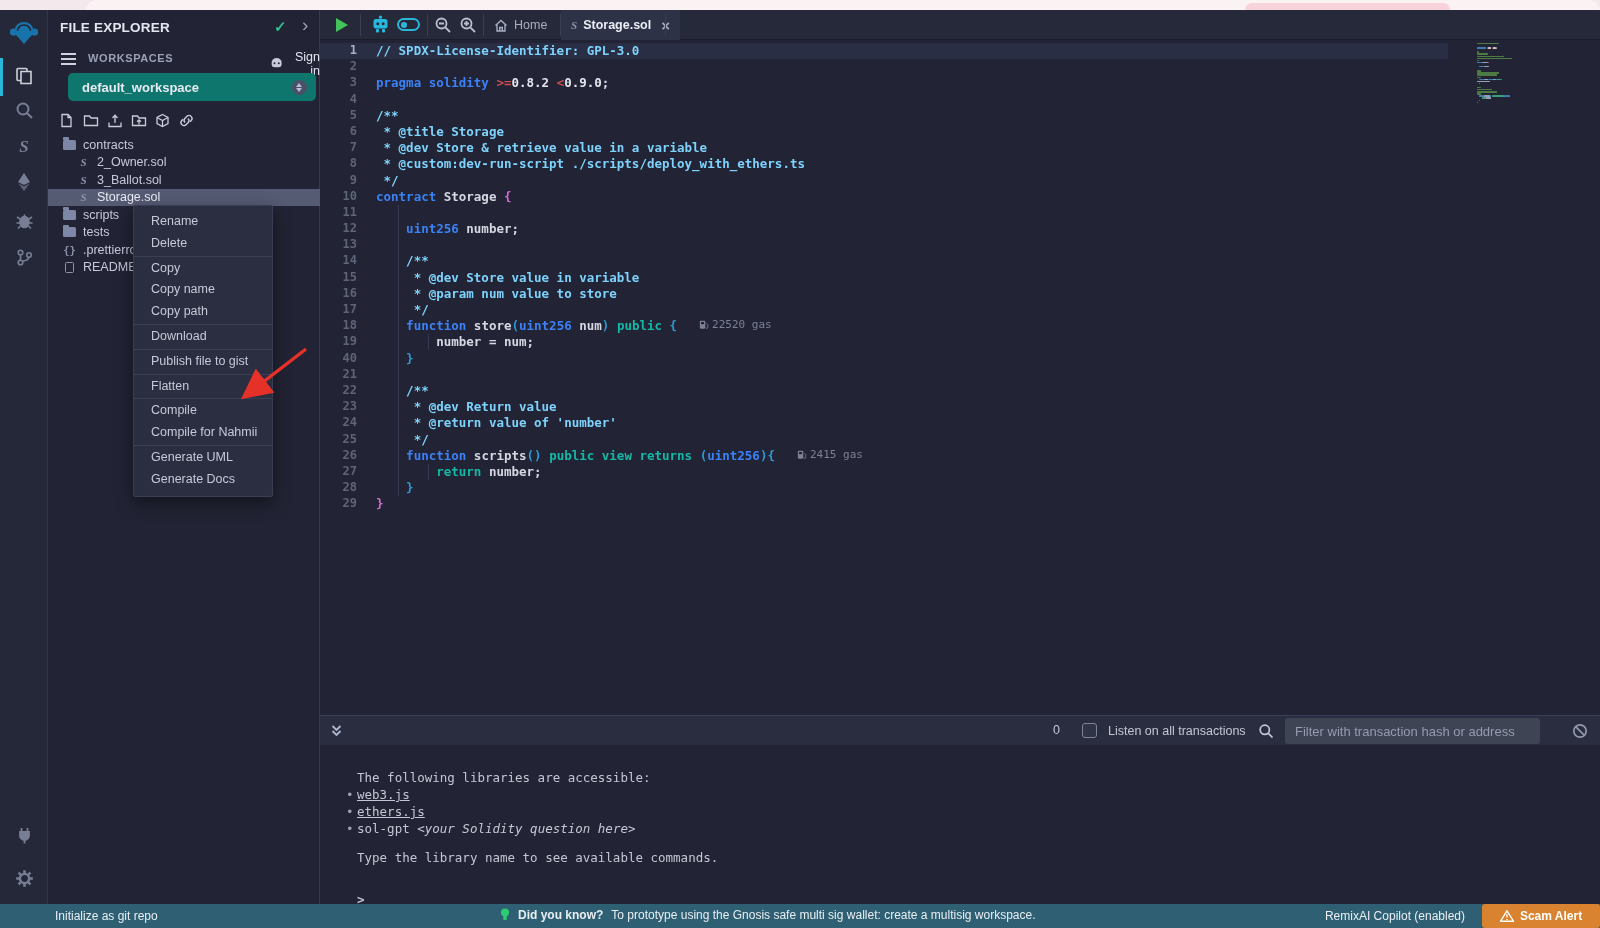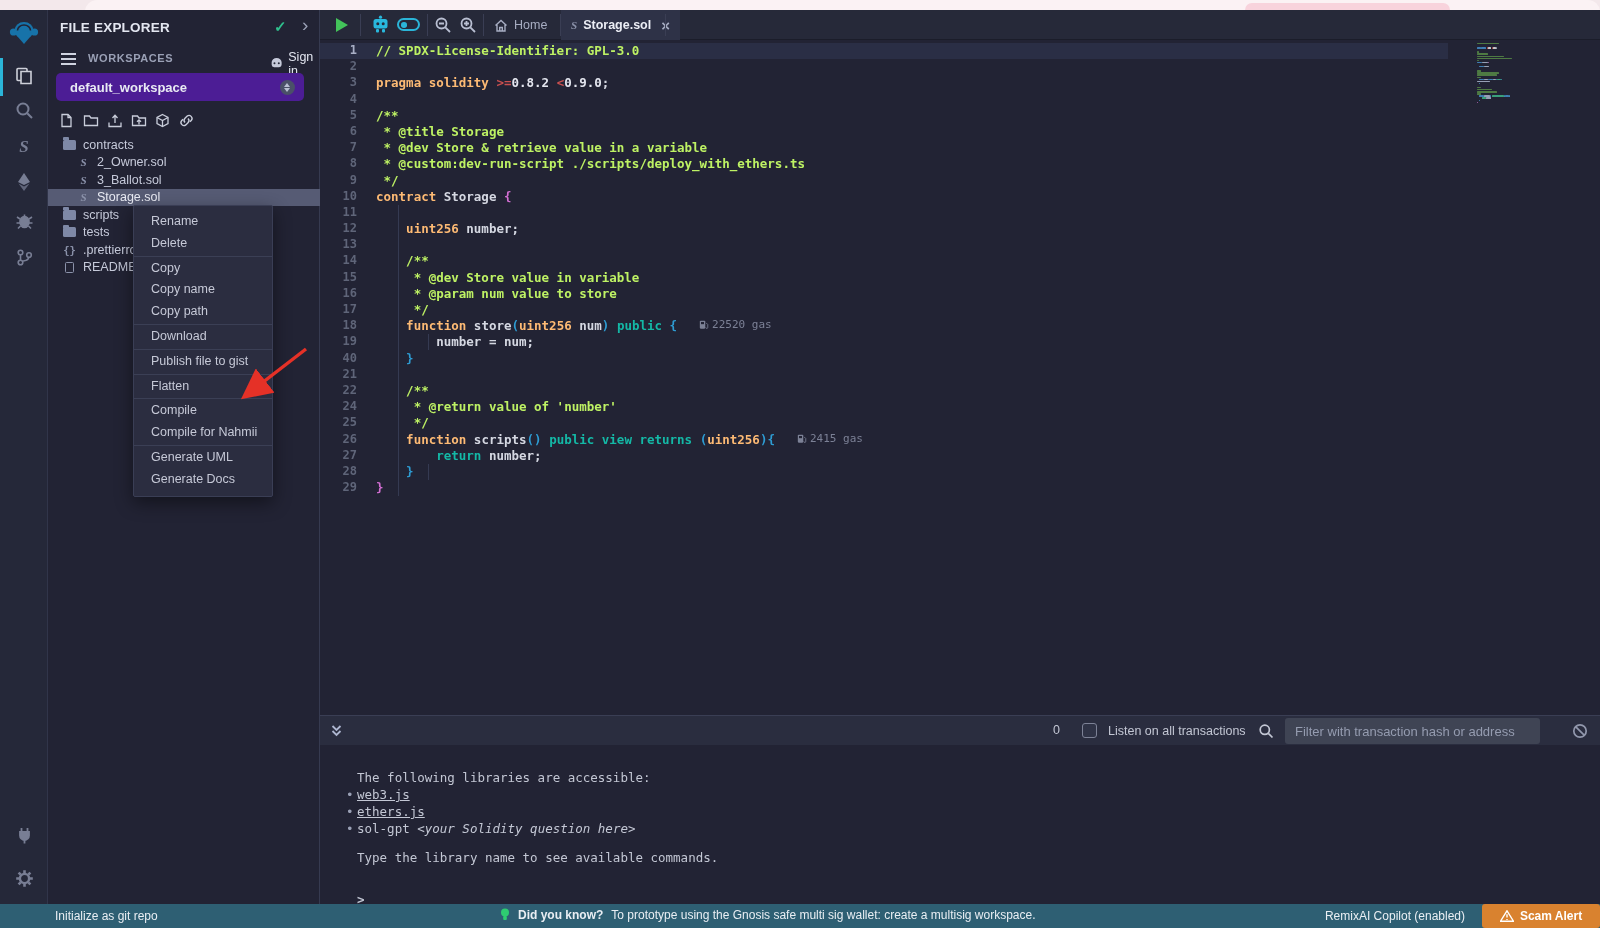--- a/index.html
+++ b/index.html
@@ -22,22 +22,22 @@
   .glyph-s { font:italic 700 17px "Liberation Serif",serif; color:#878da4; }
 
   
   #panel { position:absolute; left:48px; top:0; width:272px; height:894px; background:#222334; border-right:1px solid #363a50; }
   .panel-title { position:absolute; left:12px; top:10px; font-size:13.5px; font-weight:700; color:#e3e6f0; letter-spacing:.2px; }
   .panel-check { position:absolute; left:226px; top:8px; color:#2fc08d; font-size:15px; font-weight:700; }
   .panel-chev { position:absolute; left:254px; top:4px; color:#9aa0b5; font-size:19px; }
   .ws-row { position:absolute; left:0; top:38px; width:272px; height:22px; }
   .bars { position:absolute; left:13px; top:5px; width:15px; height:2.2px; background:#cfd3e0; box-shadow:0 5px 0 #cfd3e0, 0 10px 0 #cfd3e0; }
   .ws-label { position:absolute; left:40px; top:4px; font-size:11px; font-weight:600; letter-spacing:.6px; color:#9aa0b5; }
-  .signin { position:absolute; left:222px; top:2px; display:flex; align-items:center; gap:5px; color:#e3e6f0; font-size:12.5px; }
-  .ws-select { position:absolute; left:8px; top:63px; width:248px; height:28px; background:#4c1d95; border-radius:5px; display:flex; align-items:center; }
+  .signin { position:absolute; left:222px; top:2px; display:flex; align-items:center; gap:5px; color:#e3e6f0; font-size:12.5px;text-align:right; }
+  .ws-select { position:absolute; left:20px; top:63px; width:248px; height:28px; background:#0f766e; border-radius:5px; display:flex; align-items:center; }
   .ws-select .val { margin-left:14px; font-size:13px; font-weight:600; color:#e8eaf3; }
   .sortctl { position:absolute; right:9px; top:6.5px; width:15px; height:15px; border-radius:50%; background:#4a5068; }
   .sortctl i { position:absolute; left:4.2px; width:0; height:0; border-left:3.3px solid transparent; border-right:3.3px solid transparent; }
   .sortctl .up { top:3px; border-bottom:4px solid #b9bfd2; }
   .sortctl .dn { bottom:3px; border-top:4px solid #b9bfd2; }
   .fe-toolbar { position:absolute; left:10px; top:102px; display:flex; gap:7px; }
   .fe-toolbar .tbi { width:17px; height:17px; display:flex; align-items:center; justify-content:center; }
 
   
   #tree { position:absolute; left:0; top:126px; width:272px; }
@@ -74,22 +74,22 @@
   .tab .close { color:#a7adc2; font-size:15px; margin-left:4px; }
 
   
   #editor { position:absolute; left:0; top:30px; width:1280px; height:675px; background:#222334; overflow:hidden; }
   #code-lines { position:absolute; left:0; top:3px; width:1128px; }
   .code-row { display:flex; height:16.2px; position:relative; }
   .code-row.active-line { background:#2a2e45; }
   .code-row.active-line .ln { color:#a9afc6; }
   .ln { width:56px; text-align:right; padding-right:19px; color:#5f6579; font:600 12px "DejaVu Sans Mono",monospace; flex:none; }
   .code { white-space:pre; font:600 12.5px "DejaVu Sans Mono",monospace; color:#d5d8e2; }
-  .cmt { color:#bef264; font-weight:600; }
-  .kw  { color:#fdba74; }
+  .cmt { color:#7dd3fc; font-weight:600; }
+  .kw  { color:#3b82f6; }
   .kw2 { color:#14b8a6; }
   .op  { color:#c94f4f; }
   .num { color:#e4e6ef; }
   .pln { color:#d5d8e2; }
   .br1 { color:#d26ed2; }
   .br2 { color:#2e9cd3; }
   .gas { color:#7c8196; font:400 11px "DejaVu Sans Mono",monospace; margin-left:22px; display:inline-flex; align-items:center; gap:3px; }
   .indent-guide { position:absolute; width:1px; background:#353a52; left:78px; }
   #minimap { position:absolute; left:1157px; top:3px; width:112px; }
   .mm-row { position:relative; height:2.1px; }
@@ -467,20 +467,24 @@
           </div>
           <div class="code-row">
             <span class="ln">21</span>
             <span class="code"></span>
           </div>
           <div class="code-row">
             <span class="ln">22</span>
             <span class="code"><span class="cmt">    /**</span></span>
           </div>
           <div class="code-row">
+            <span class="ln">23</span>
+            <span class="code"><span class="cmt">     * @dev Return value</span></span>
+          </div>
+          <div class="code-row">
             <span class="ln">24</span>
             <span class="code"><span class="cmt">     * @return value of 'number'</span></span>
           </div>
           <div class="code-row">
             <span class="ln">25</span>
             <span class="code"><span class="cmt">     */</span></span>
           </div>
           <div class="code-row">
             <span class="ln">26</span>
             <span class="code"><span class="pln">    </span><span class="kw">function</span><span class="pln"> scripts</span><span class="br2">()</span><span class="pln"> </span><span class="kw2">public view returns</span><span class="pln"> </span><span class="br2">(</span><span class="kw">uint256</span><span class="br2">){</span><span class="gas"><svg width="10" height="11" viewBox="0 0 12 12">

